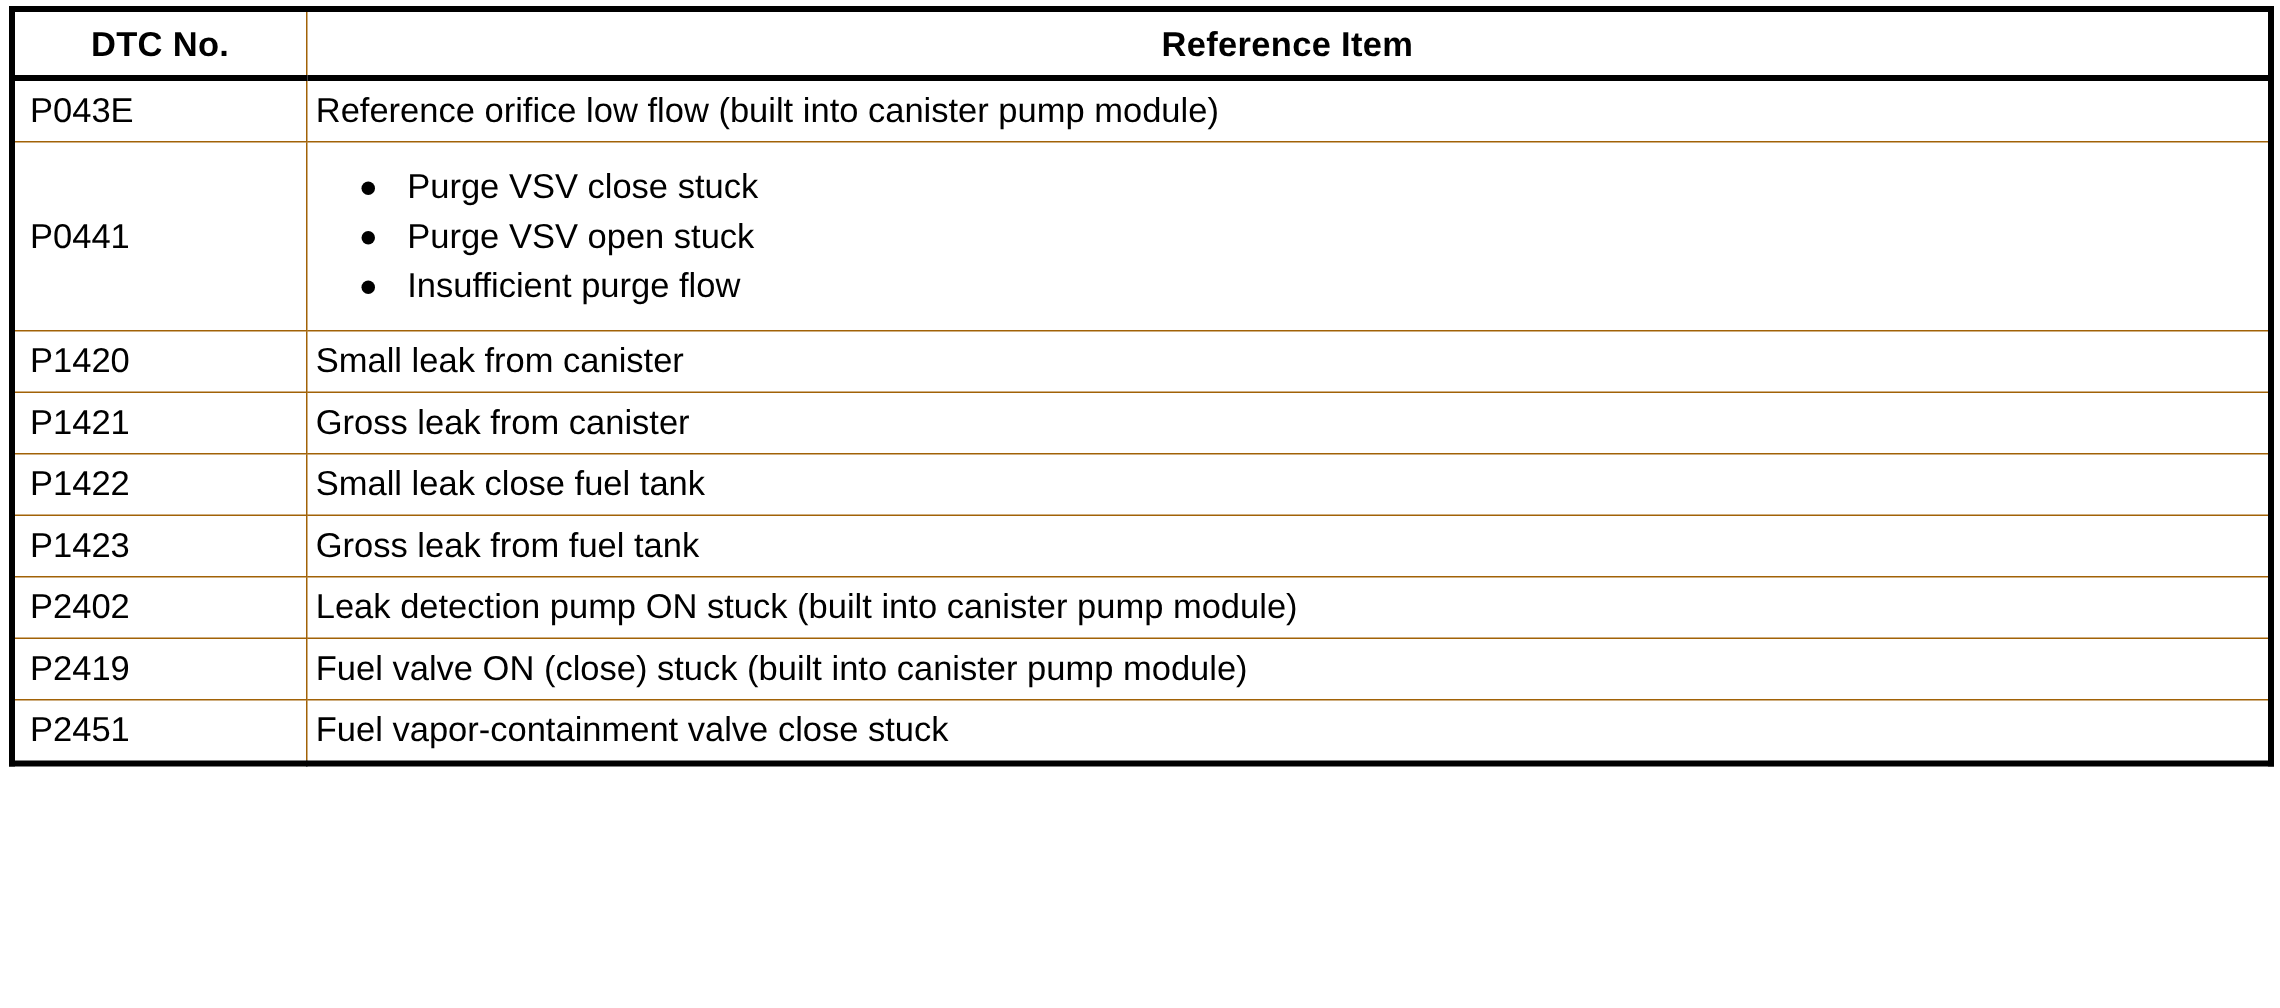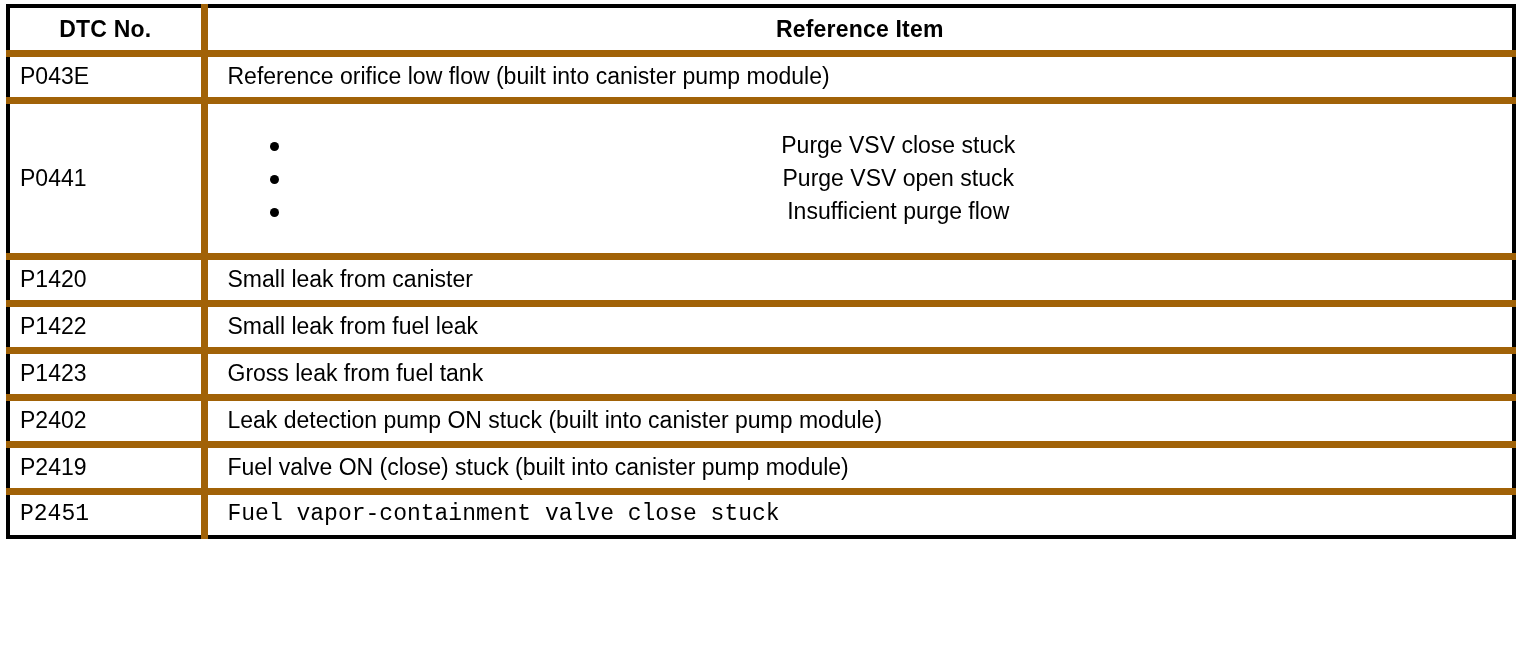--- a/index.html
+++ b/index.html
@@ -33,21 +33,21 @@
     border-collapse: collapse;
     table-layout: fixed;
     background: #ffffff;
   }
 
   .dtc-table col.col-dtc { width: 196px; }
   .dtc-table col.col-item { width: 1310px; }
 
   .dtc-table th,
   .dtc-table td {
-    border: 7px solid #a16207;
+    border: 1px solid #a16207;
     padding: 0;
     background: #ffffff;
     vertical-align: middle;
   }
 
   
   .dtc-table {
     border: 4px solid #000000;
   }
 
@@ -74,38 +74,36 @@
     line-height: 1.18;
   }
 
   .dtc-table tbody tr td.cell-dtc {
     border-left: none;
     padding-left: 10px;
     white-space: nowrap;
   }
   .dtc-table tbody tr td.cell-item {
     border-right: none;
-    padding-left: 20px;
+    padding-left: 6px;
   }
 
   .dtc-table tbody tr:last-child td {
     border-bottom: none;
-    font-family: Liberation Mono, monospace;
   }
 
   
   td.cell-item.has-bullets {
     padding-top: 9px;
     padding-bottom: 9px;
   }
   ul.bullet-list {
     list-style: none;
-    margin: 16px;
+    margin: 4px;
     padding: 0;
-    text-align: center;
   }
   ul.bullet-list li {
     position: relative;
     padding-left: 57px;
     line-height: 33px;
     font-size: 23px;
     white-space: nowrap;
   }
   ul.bullet-list li .bullet-dot {
     position: absolute;
@@ -146,22 +144,26 @@
               <li><span class="bullet-dot"></span><span>Purge VSV open stuck</span></li>
               <li><span class="bullet-dot"></span><span>Insufficient purge flow</span></li>
             </ul>
           </td>
         </tr>
         <tr>
           <td class="cell-dtc">P1420</td>
           <td class="cell-item">Small leak from canister</td>
         </tr>
         <tr>
+          <td class="cell-dtc">P1421</td>
+          <td class="cell-item">Gross leak from canister</td>
+        </tr>
+        <tr>
           <td class="cell-dtc">P1422</td>
-          <td class="cell-item">Small leak from fuel leak</td>
+          <td class="cell-item">Small leak close fuel tank</td>
         </tr>
         <tr>
           <td class="cell-dtc">P1423</td>
           <td class="cell-item">Gross leak from fuel tank</td>
         </tr>
         <tr>
           <td class="cell-dtc">P2402</td>
           <td class="cell-item">Leak detection pump ON stuck (built into canister pump module)</td>
         </tr>
         <tr>

